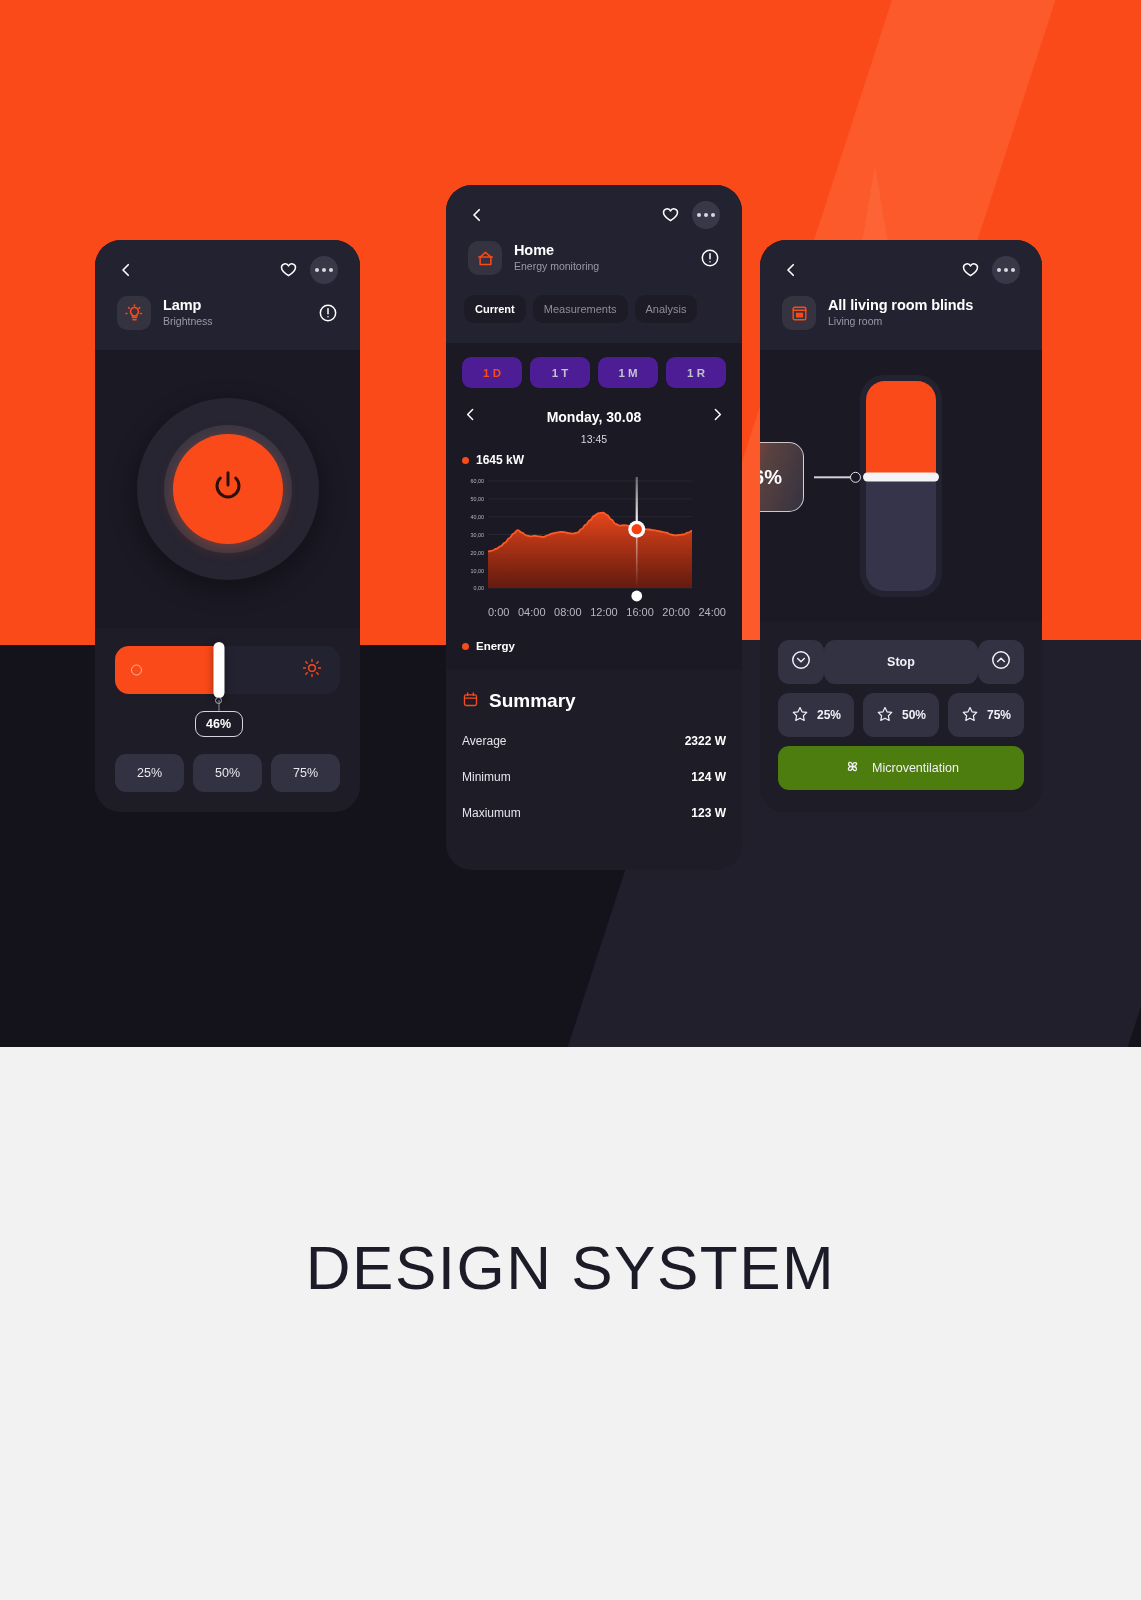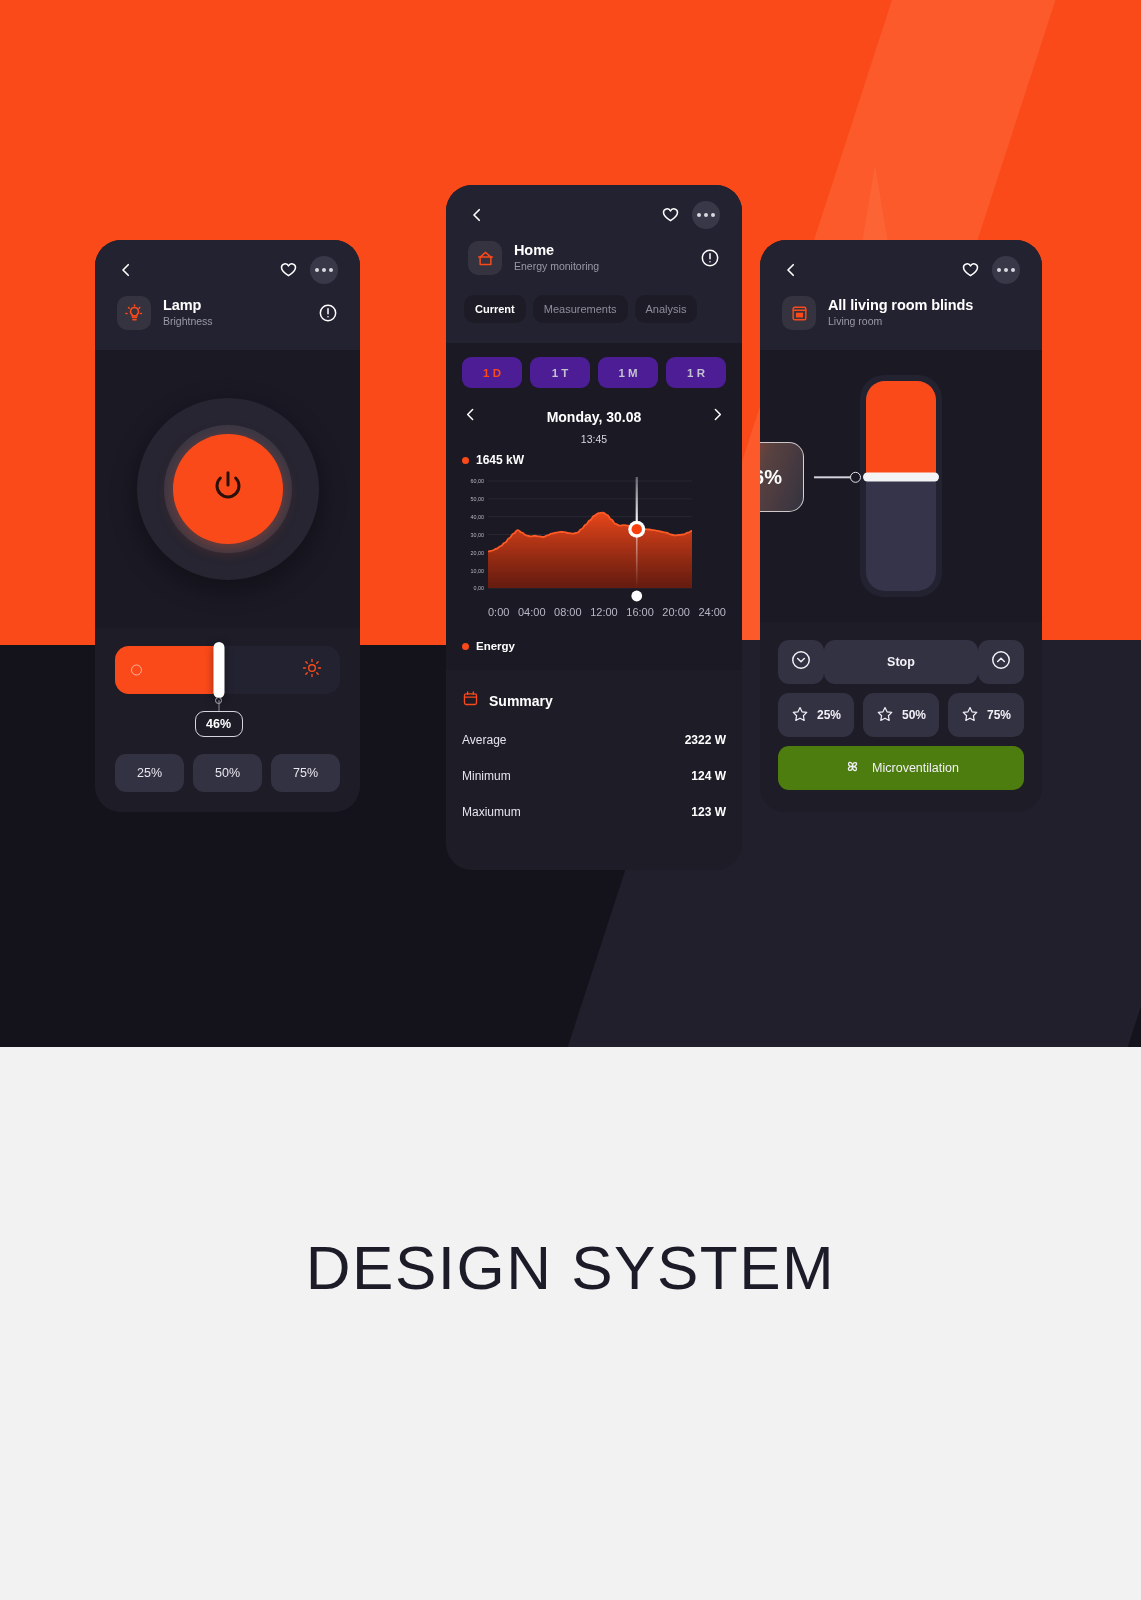--- a/index.html
+++ b/index.html
@@ -231,21 +231,21 @@
     padding-left: 26px; margin-top: 4px;
   }
   #chart-xaxis span { color: #b8b7c4; font-size: 11px; }
   .energy-legend {
     display: flex; align-items: center; gap: 7px;
     margin-top: 22px; padding-bottom: 18px;
   }
   .energy-legend .txt { color: #ffffff; font-size: 11.5px; font-weight: bold; }
   #p2-summary { background: #1d1c27; padding: 20px 16px 26px 16px; }
   .sum-head { display: flex; align-items: center; gap: 10px; }
-  .sum-head .txt { color: #ffffff; font-size: 14px; font-weight: bold; }
+  .sum-head .txt { color: #ffffff; font-size: 19px; font-weight: bold; }
   .sum-row {
     display: flex; justify-content: space-between; align-items: center;
     margin-top: 22px;
   }
   .sum-row .k { color: #e5e4ec; font-size: 12px; }
   .sum-row .v { color: #ffffff; font-size: 12px; font-weight: bold; }
 
   
   #phone3 { left: 760px; top: 240px; width: 282px; height: 572px; }
   #p3-body {

